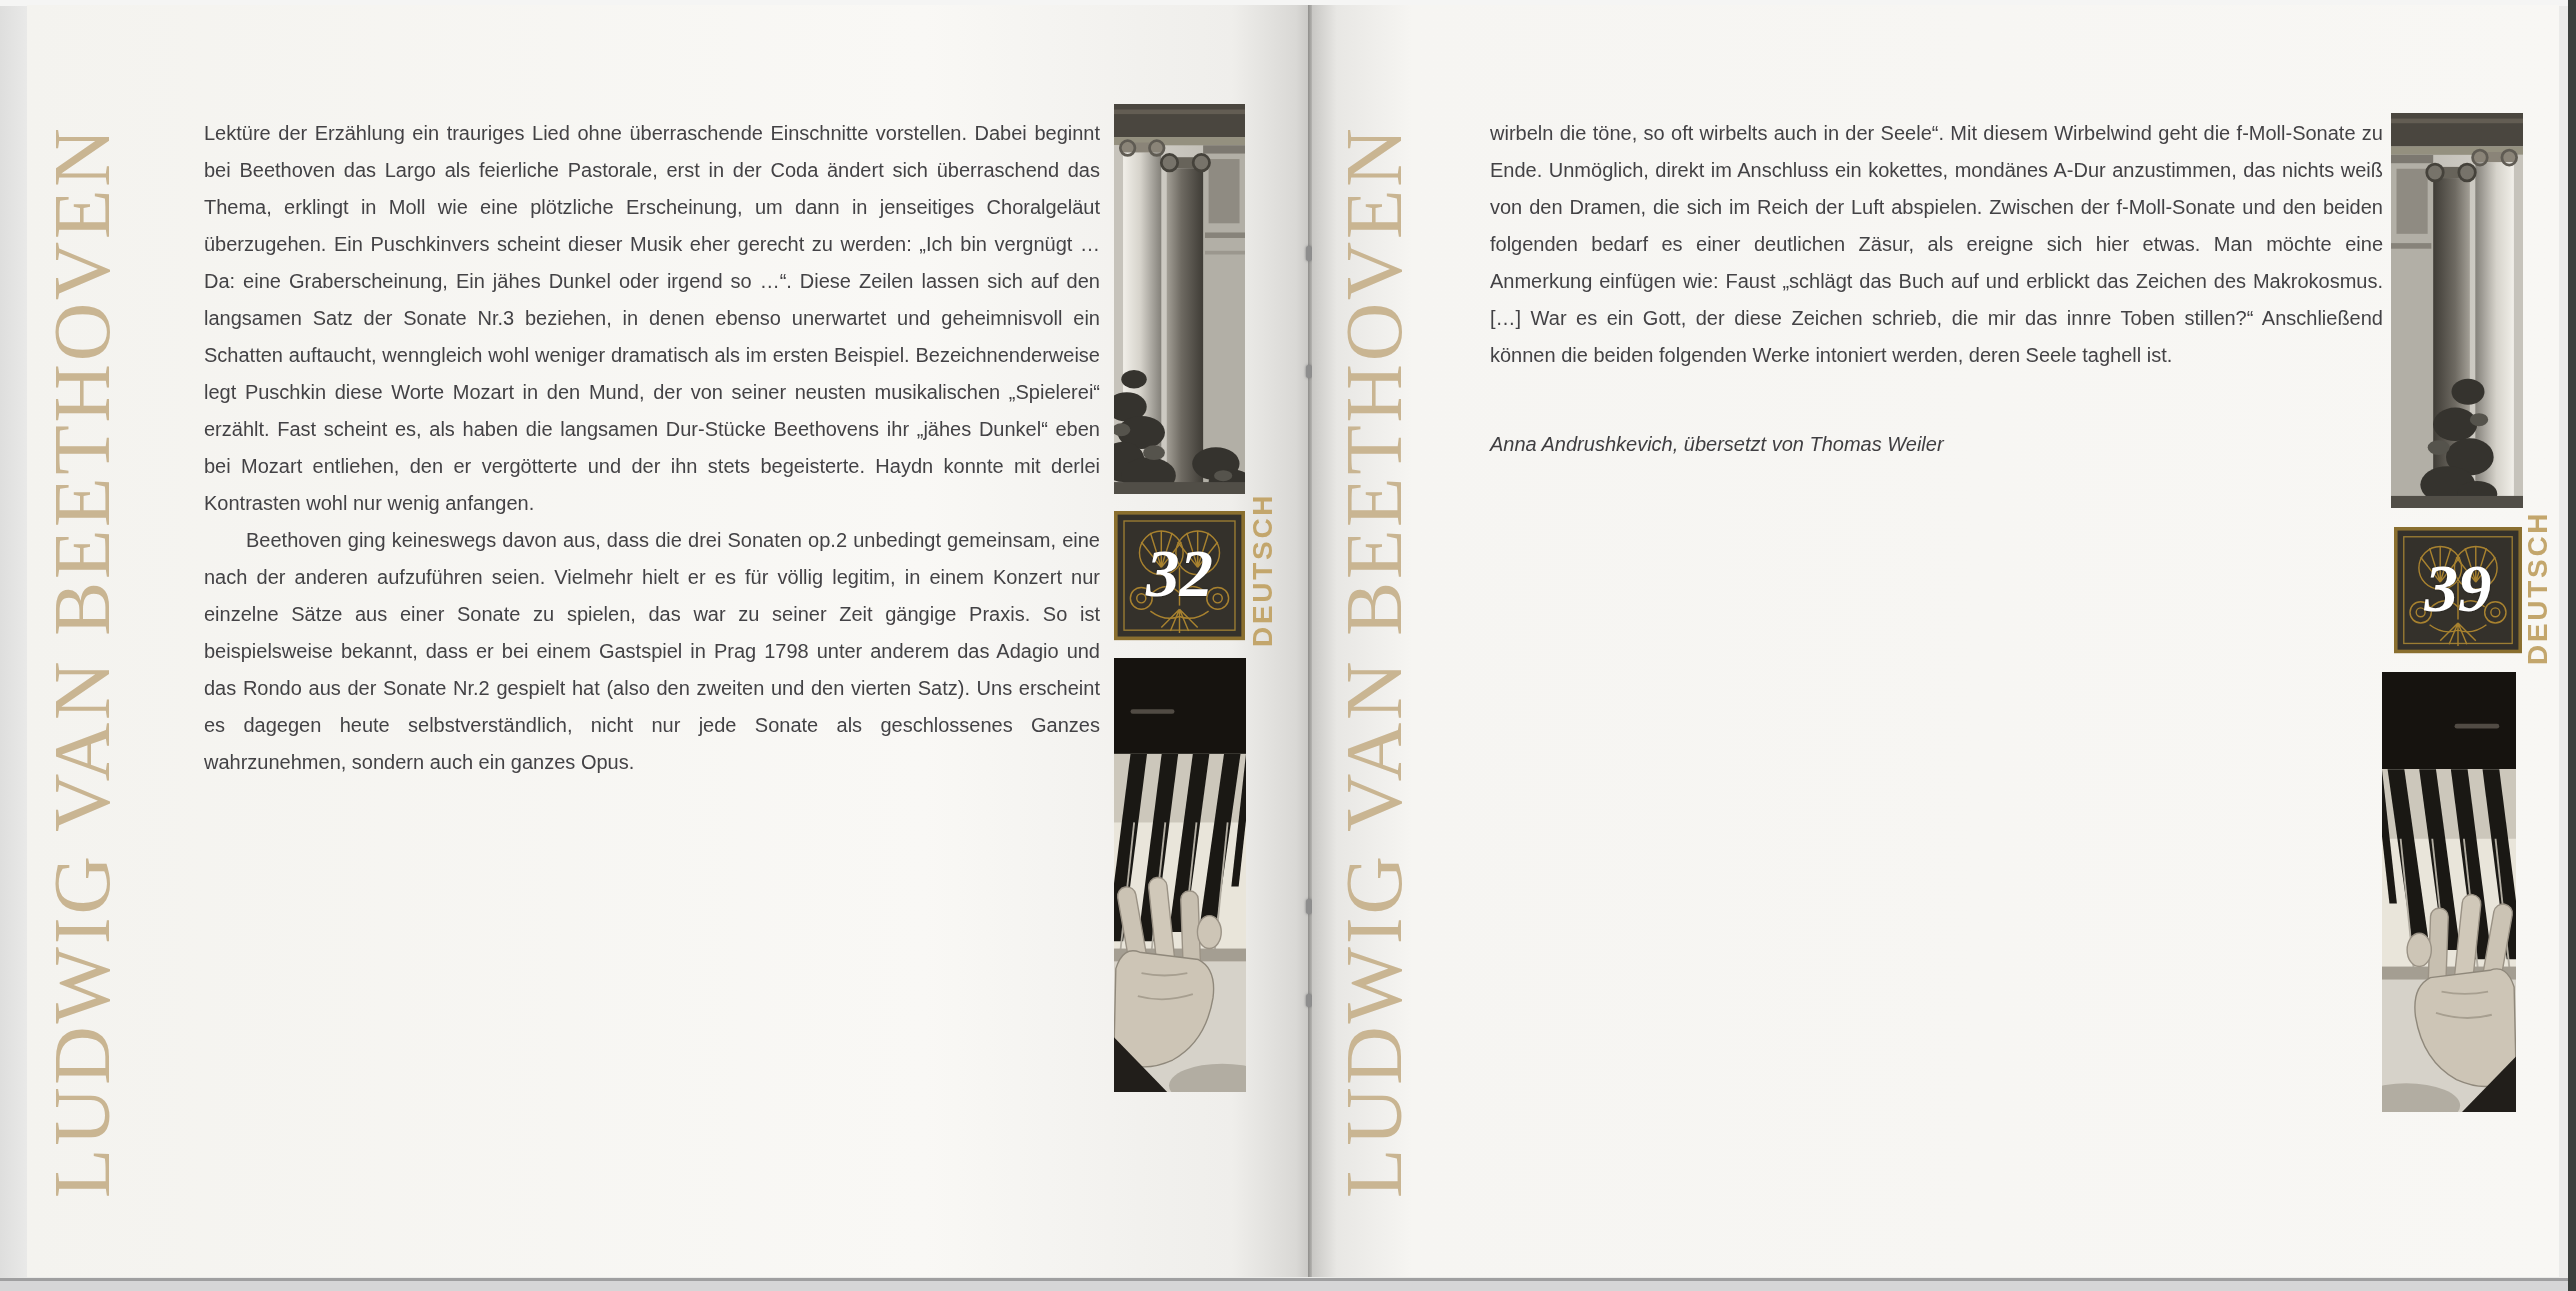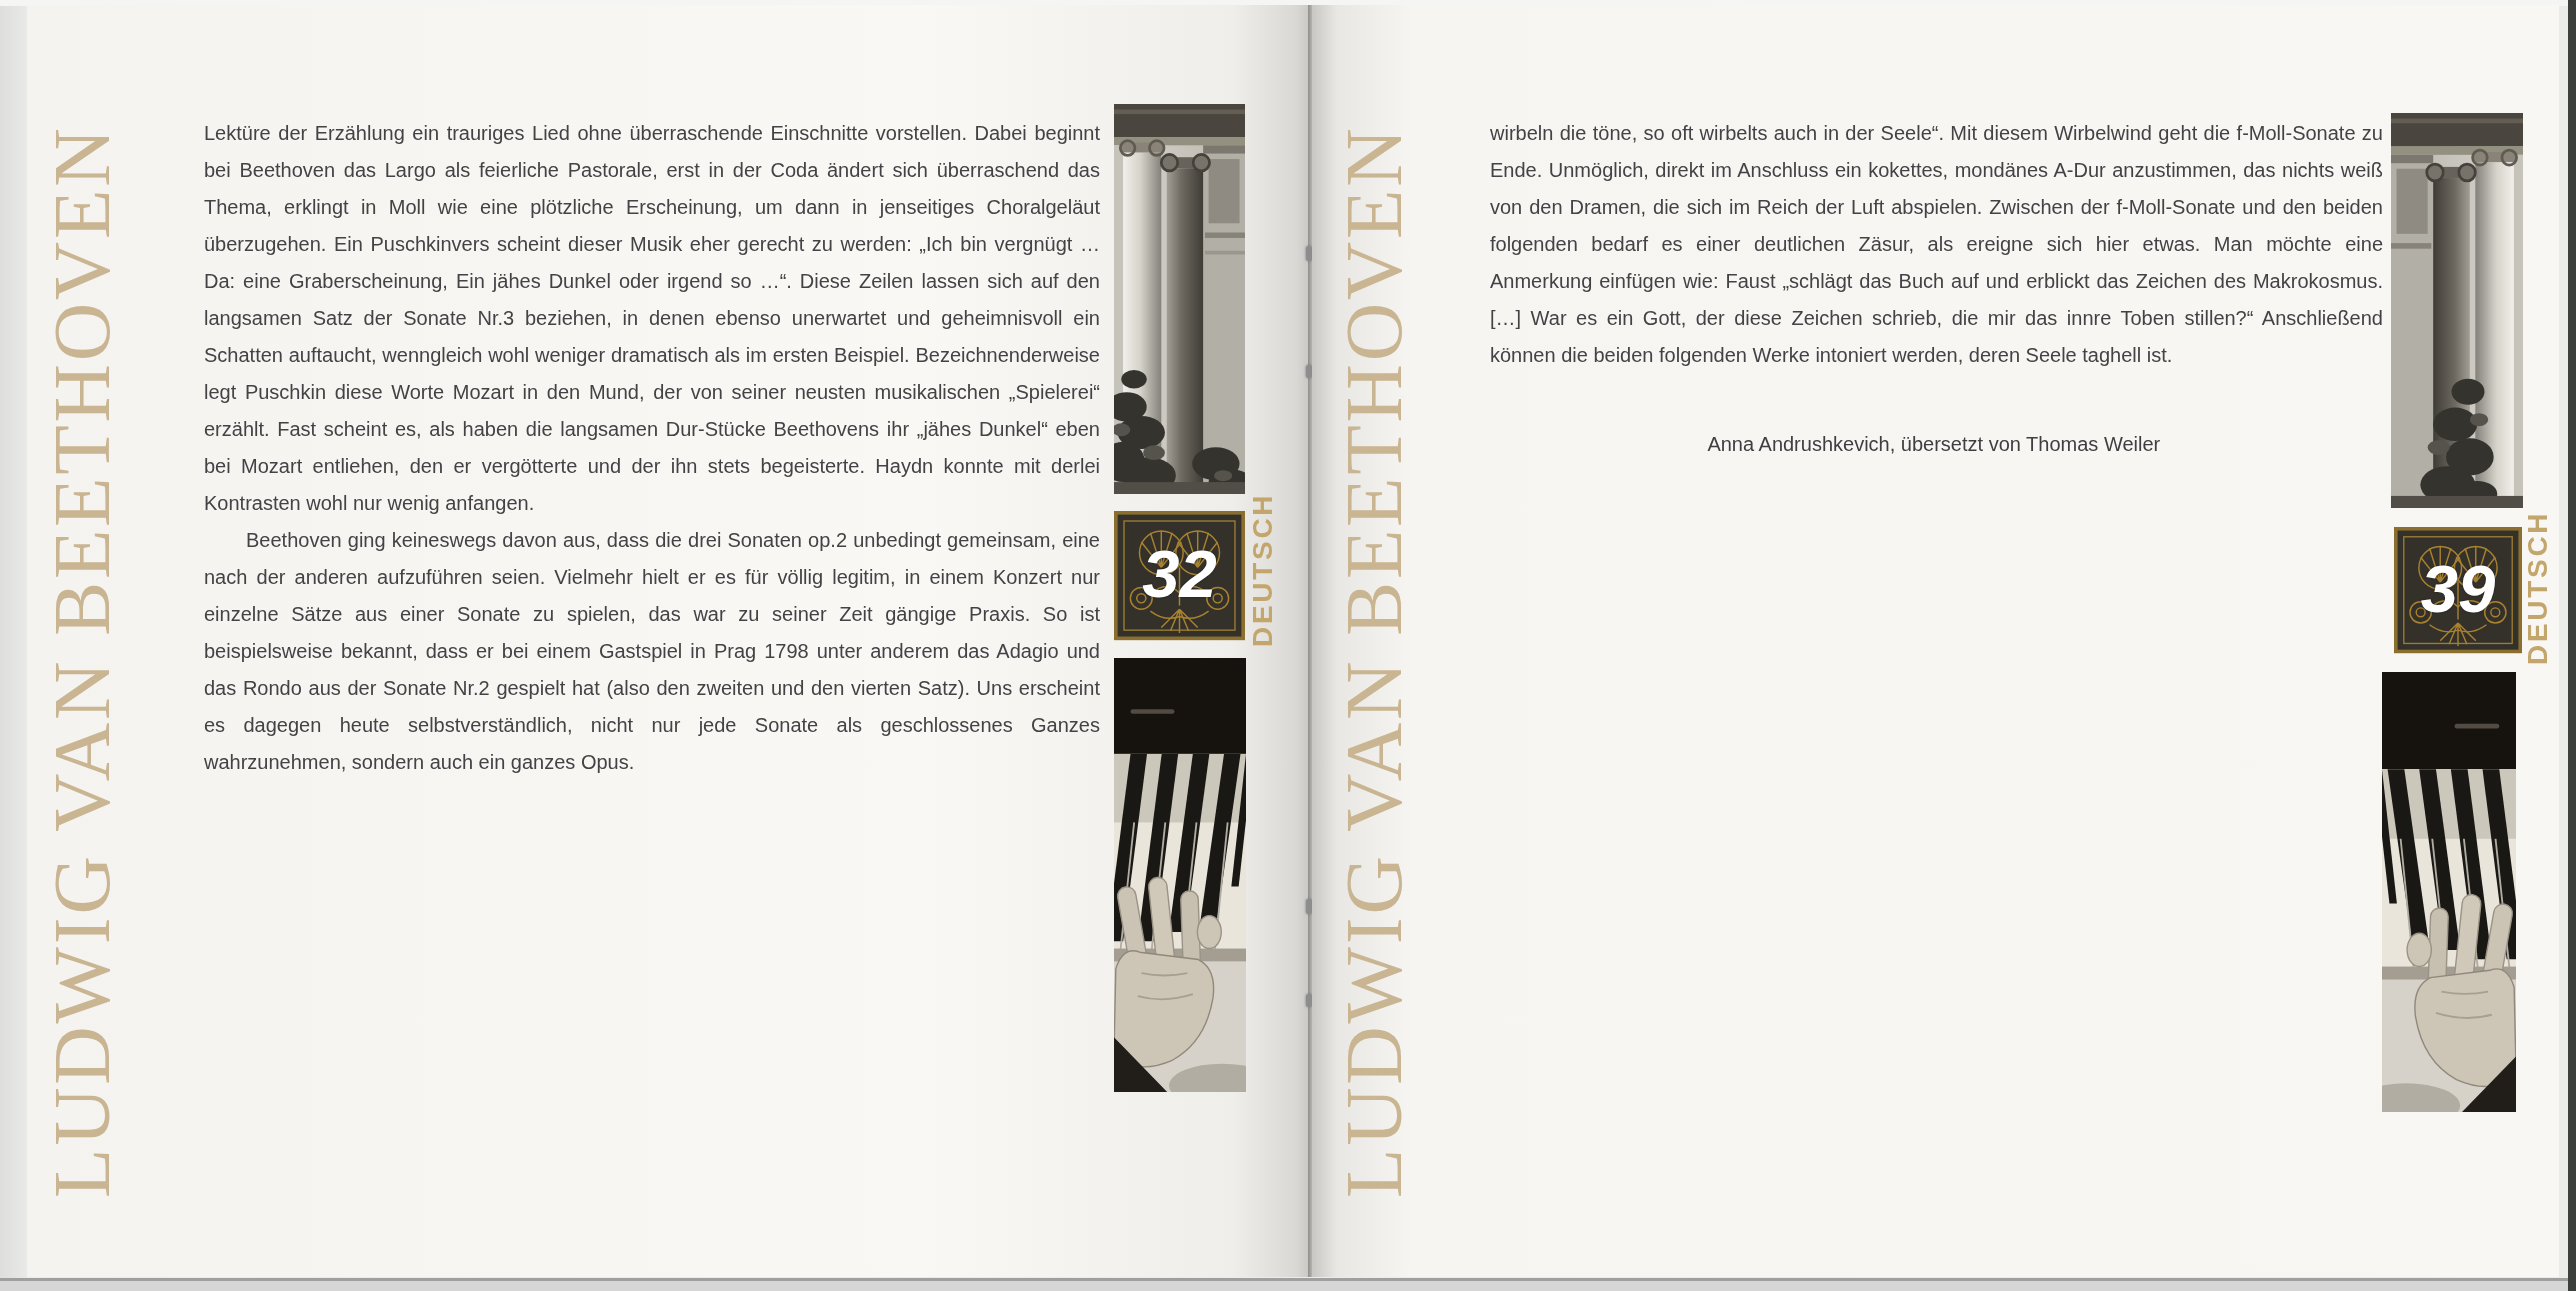--- a/index.html
+++ b/index.html
@@ -26,33 +26,33 @@
 
   
   .side-title{position:absolute;writing-mode:vertical-rl;transform:rotate(180deg);
       font-family:"Liberation Serif",serif;font-size:81px;line-height:1;
       letter-spacing:2.7px;color:#c9b592;white-space:nowrap;}
   
   .body-copy{position:absolute;color:#434245;font-size:20px;line-height:37px;
       text-align:justify;}
   .body-copy p{margin:0;}
   .body-copy p.indent{text-indent:42px;}
-  .signature{margin-top:52px !important;text-align:center;
+  .signature{margin-top:52px !important;text-align:left;font-style:italic;
       padding-right:5.4px;color:#3f3e41;}
 
   
   .art{position:absolute;}
   .art svg{display:block;width:100%;height:100%;}
   .mirror svg{transform:scaleX(-1);}
 
   
   .badge{position:absolute;}
   .badge .num{position:absolute;left:0;top:0;width:100%;height:100%;
       display:flex;align-items:center;justify-content:center;
-      font-family:Liberation Sans, sans-serif;font-style:italic;font-weight:bold;
+      font-family:Liberation Serif, serif;font-style:italic;font-weight:bold;
       font-size:67px;color:#ffffff;padding-bottom:5.4px;box-sizing:border-box;
       text-shadow:0 0 1.8px rgba(0,0,0,.6);}
 
   
   .deutsch{position:absolute;writing-mode:vertical-rl;transform:rotate(180deg);
       font-family:"Liberation Sans",sans-serif;font-weight:bold;font-size:28px;
       letter-spacing:2.7px;color:#c3a66c;line-height:1;}
 </style>
 </head>
 <body>

